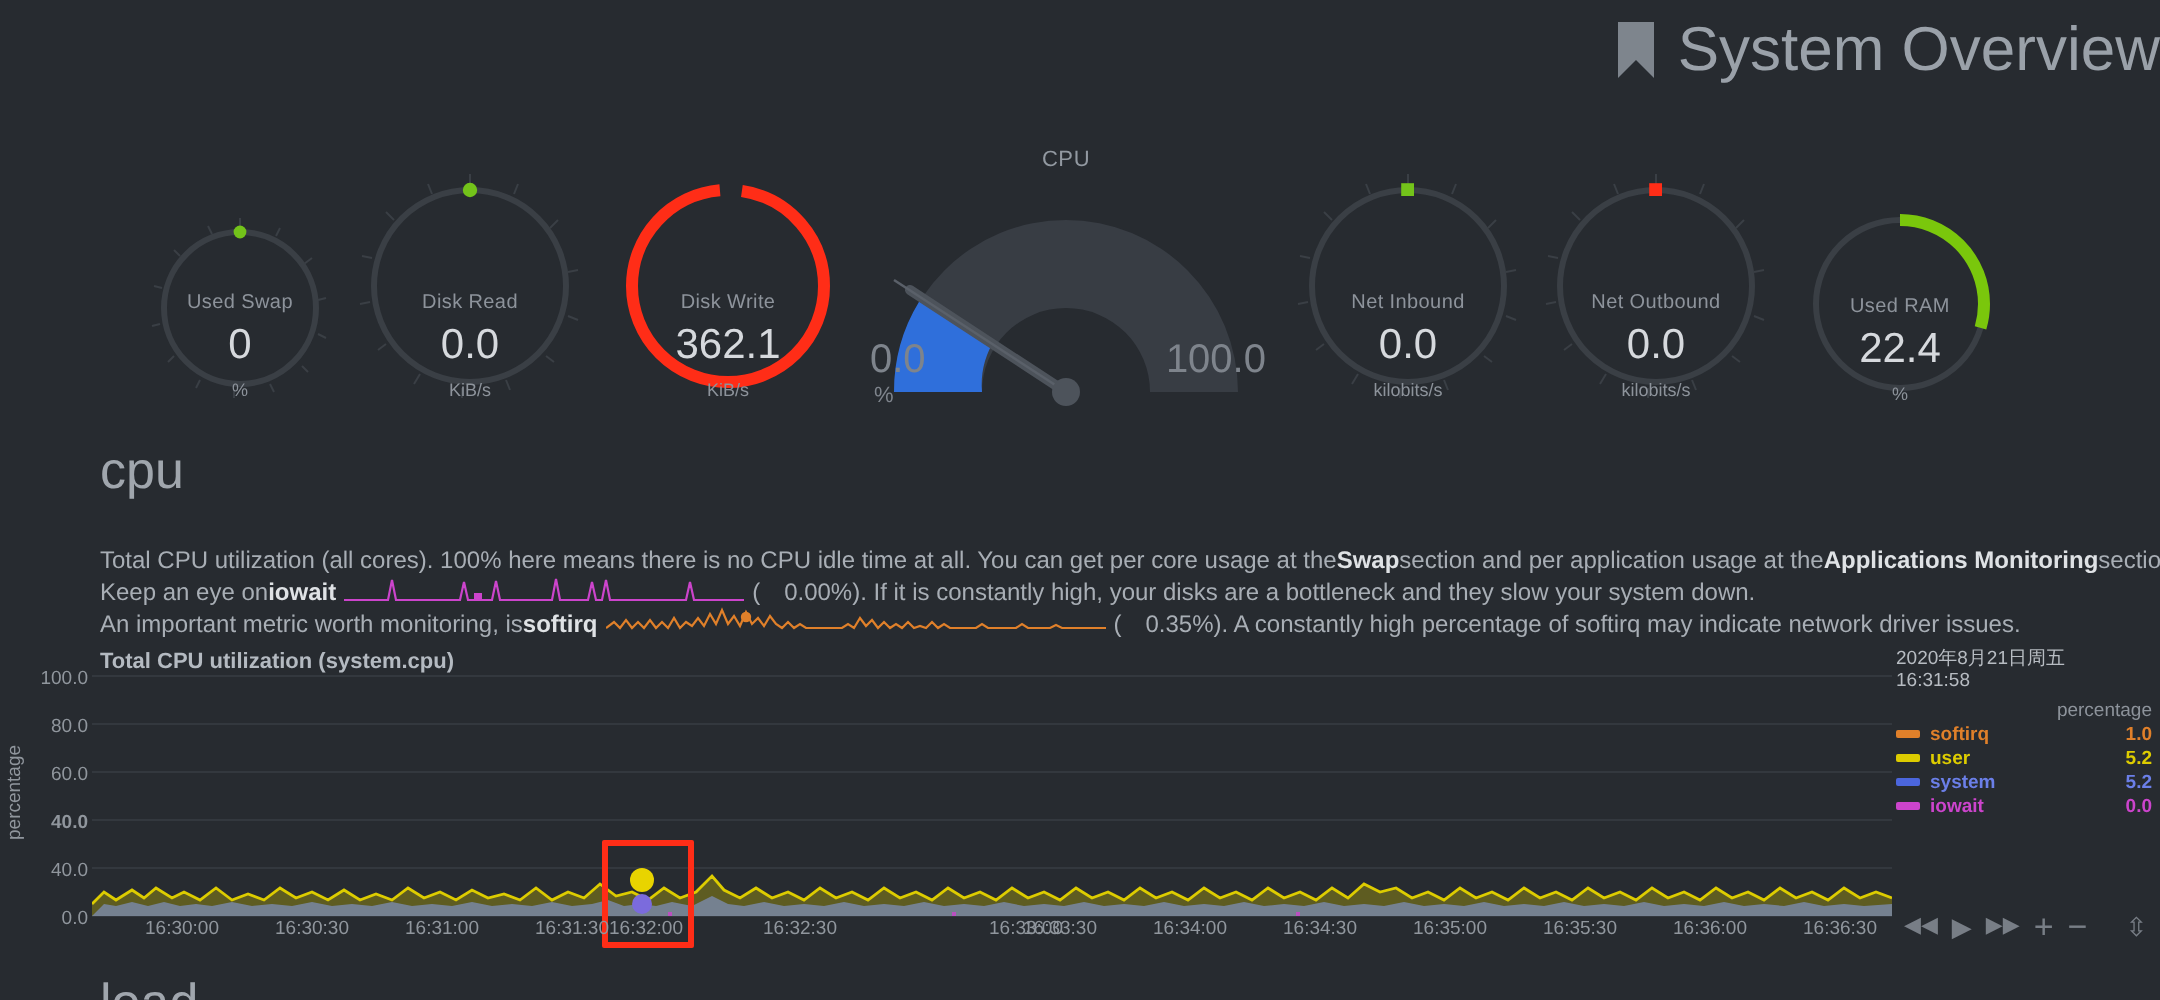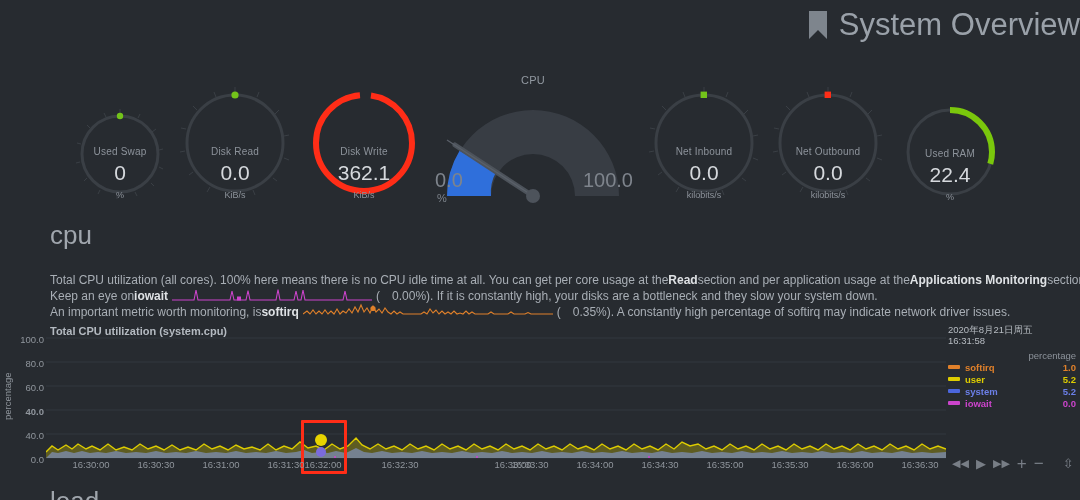--- a/index.html
+++ b/index.html
@@ -261,21 +261,21 @@
     <div class="cpu-min">0.0</div>
     <div class="cpu-min-unit">%</div>
     <div class="cpu-max">100.0</div>
   </div>
 
   <div class="section-title">cpu</div>
 
   <div class="desc">
     <div class="row">
       <span>Total CPU utilization (all cores). 100% here means there is no CPU idle time at all. You can get per core usage at the </span>
-        <b>Read</b>
+        <b>Swap</b>
         <span> section and per application usage at the </span>
         <b>Applications Monitoring</b>
         <span> section.</span>
     </div>
     <div class="row">
       <span>Keep an eye on </span>
         <b>iowait</b>
       <span class="spark" style="margin:0 4px;">
         <svg width="200" height="14" viewBox="0 0 200 14">
           <path d="M0,13 L18,13 L22,13 L24,3 L26,13 L55,13 L58,13 L60,4 L62,13 L70,13

